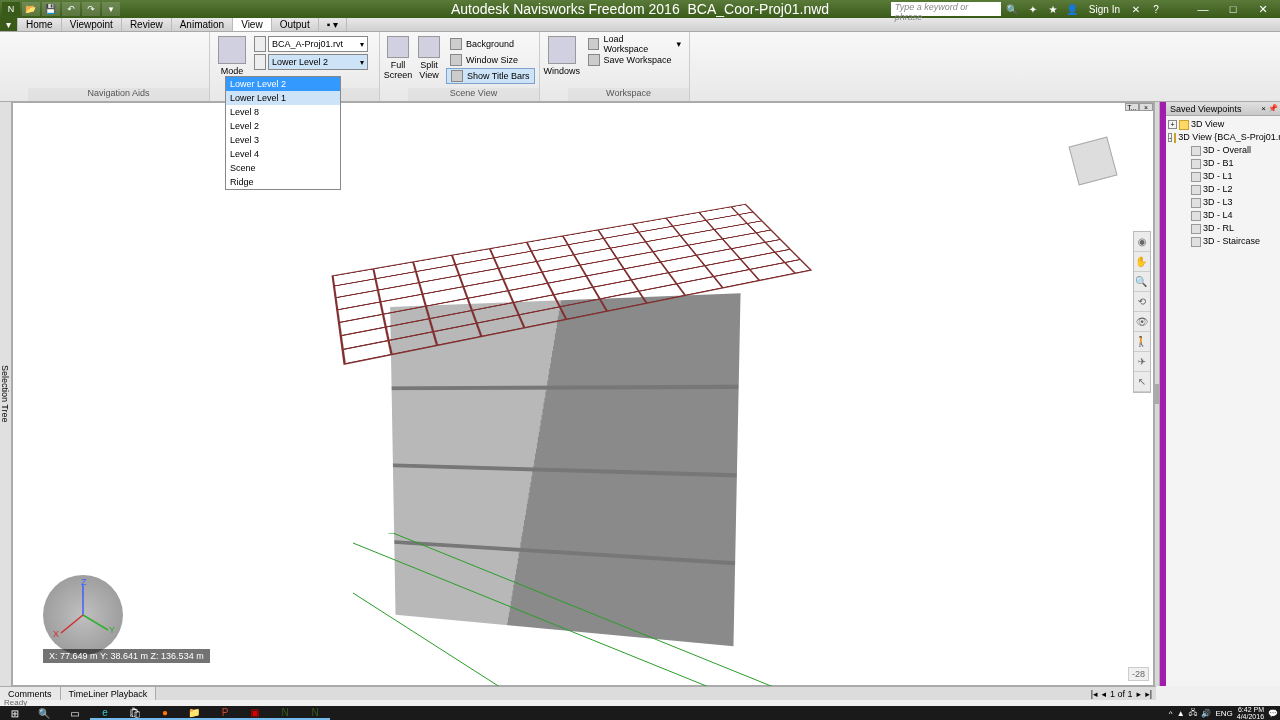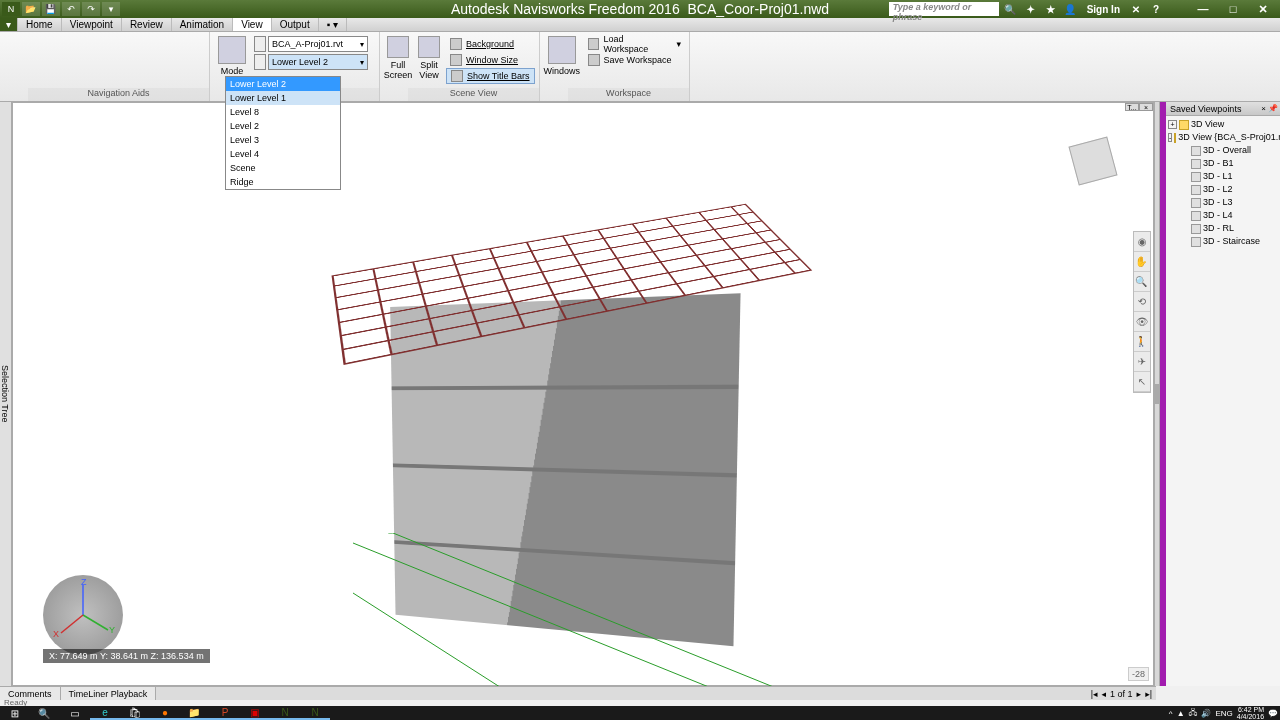--- a/index.html
+++ b/index.html
@@ -3,21 +3,21 @@
 <meta charset="utf-8">
 <style>
 * { margin: 0; padding: 0; box-sizing: border-box; font-family: "Segoe UI", Tahoma, sans-serif; }
 body { width: 1280px; height: 720px; background: #f0f0f0; overflow: hidden; position: relative; font-size: 11px; }
 
 
 .titlebar { height: 18px; background: linear-gradient(#5a7a3a, #3a5a1a); display: flex; align-items: center; color: #fff; position: relative; }
 .titlebar-left { display: flex; gap: 2px; padding-left: 2px; }
 .qat-btn { width: 18px; height: 14px; background: rgba(255,255,255,0.15); display: flex; align-items: center; justify-content: center; font-size: 9px; }
 .titlebar-center { position: absolute; left: 50%; transform: translateX(-50%); font-size: 14px; }
-.titlebar-right { margin-left: auto; display: flex; align-items: center; gap: 4px; padding-right: 2px; font-weight: bold; }
+.titlebar-right { margin-left: auto; display: flex; align-items: center; gap: 4px; padding-right: 2px; }
 .search-box { width: 110px; height: 14px; background: #fff; color: #888; font-size: 9px; padding: 0 4px; font-style: italic; }
 .title-icon { width: 16px; height: 14px; display: flex; align-items: center; justify-content: center; font-size: 10px; }
 .signin { font-size: 10px; padding: 0 4px; }
 .wincontrols { display: flex; margin-left: 20px; }
 .wincontrol { width: 30px; height: 18px; display: flex; align-items: center; justify-content: center; font-size: 11px; }
 
 
 .menubar { height: 14px; background: linear-gradient(#e8e8e8, #d0d0d0); display: flex; font-size: 10px; border-bottom: 1px solid #aaa; }
 .menu-item { padding: 0 8px; border-right: 1px solid #bbb; display: flex; align-items: center; }
 .menu-item.active { background: #fff; }
@@ -28,21 +28,21 @@
 .ribbon-group { border-right: 1px solid #ccc; display: flex; flex-direction: column; position: relative; }
 .ribbon-group-label { position: absolute; bottom: 0; left: 0; right: 0; height: 13px; text-align: center; font-size: 9px; color: #555; background: rgba(0,0,0,0.03); margin-left: 28px; }
 .ribbon-buttons { display: flex; padding: 2px; height: 57px; }
 .rbtn-large { width: 40px; display: flex; flex-direction: column; align-items: center; justify-content: flex-start; padding-top: 2px; font-size: 9px; text-align: center; }
 .rbtn-large.active { background: #cde3f7; border: 1px solid #7da2ce; }
 .rbtn-icon { width: 28px; height: 28px; background: #d0d0e0; border: 1px solid #999; margin-bottom: 2px; }
 .grid-panel { width: 124px; padding: 2px; }
 .combo { width: 115px; height: 16px; background: #fff; border: 1px solid #888; font-size: 9px; padding: 0 3px; margin-bottom: 2px; display: flex; align-items: center; position: relative; }
 .combo::after { content: "▾"; position: absolute; right: 3px; font-size: 8px; }
 .combo.highlighted { background: #cde3f7; }
-.scene-opts { padding: 2px; text-decoration: underline; }
+.scene-opts { padding: 2px; }
 .scene-opt { display: flex; align-items: center; font-size: 9px; height: 16px; padding: 0 4px; gap: 4px; }
 .scene-opt.active { background: #cde3f7; border: 1px solid #7da2ce; }
 .opt-icon { width: 12px; height: 12px; background: #ccc; border: 1px solid #888; }
 .workspace-opts { padding: 2px; }
 
 
 .dropdown { position: absolute; left: 225px; top: 76px; width: 116px; background: #fff; border: 1px solid #888; z-index: 100; font-size: 9px; }
 .dropdown-item { padding: 2px 4px; }
 .dropdown-item.selected { background: #3399ff; color: #fff; }
 .dropdown-item.hover { background: #cde3f7; }

